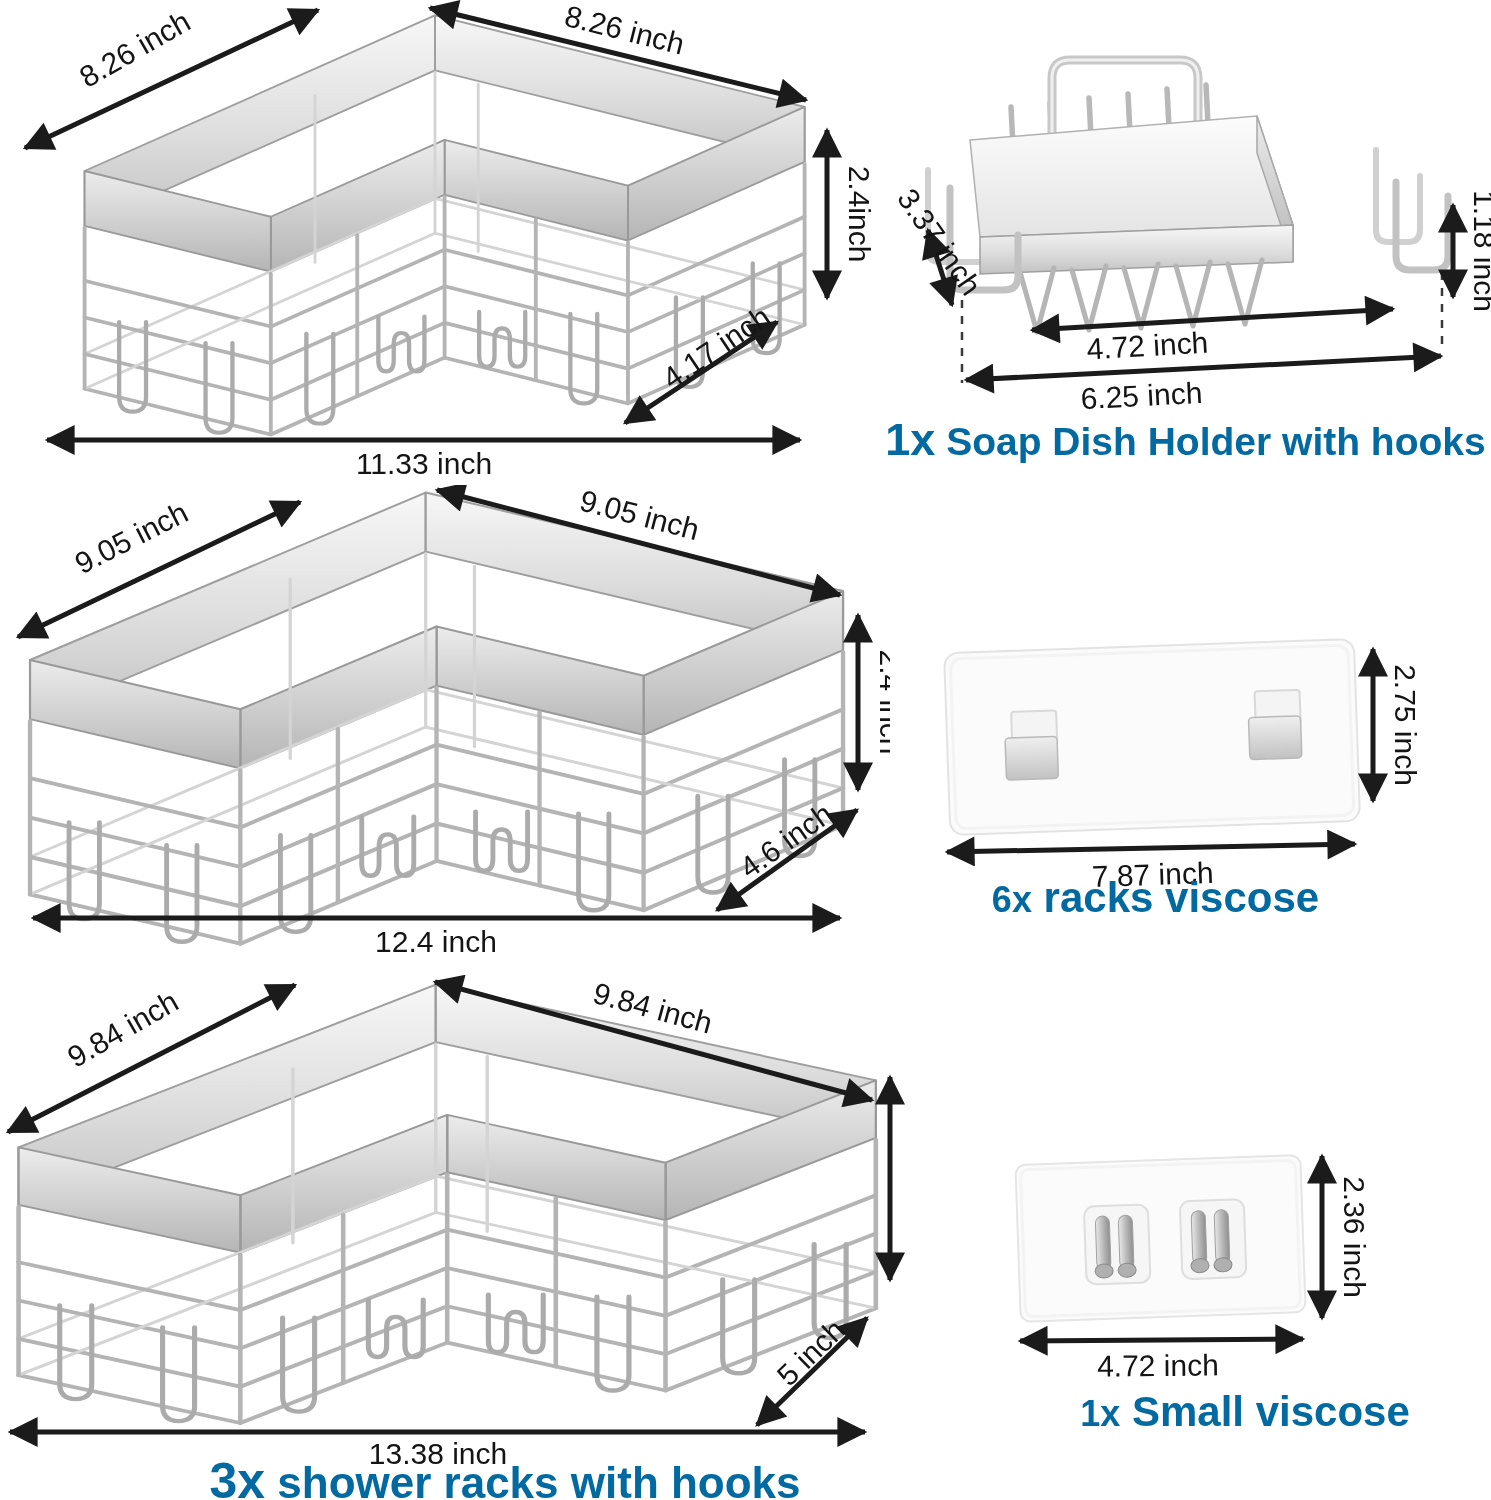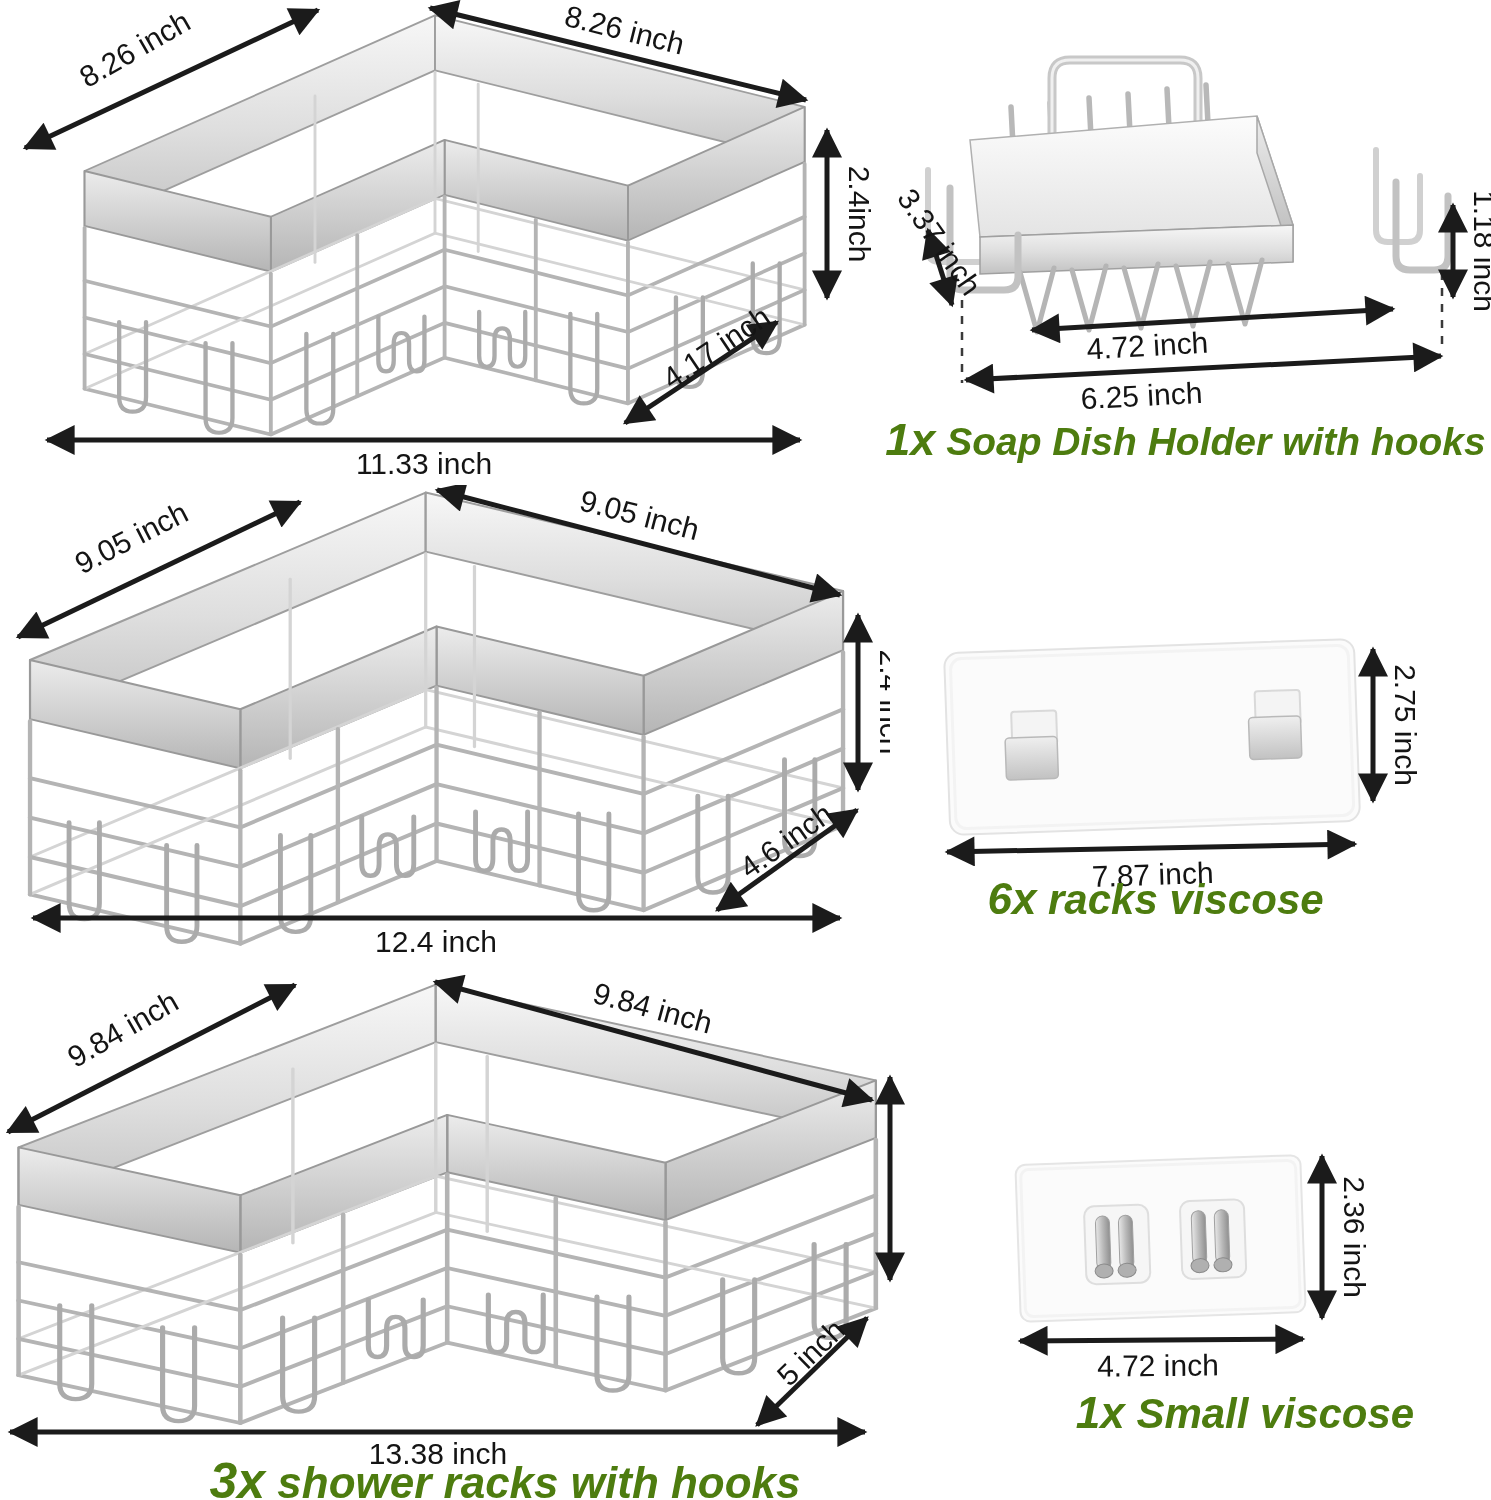--- a/index.html
+++ b/index.html
@@ -10,23 +10,23 @@
   }
   .panel{position:absolute;}
   svg text{fill:#141414;font-family:"Liberation Sans",sans-serif;font-size:30px;}
   .dim{stroke:#1b1b1b;stroke-width:5;marker-start:url(#ah);marker-end:url(#ah);}
   .dash{stroke:#3a3a3a;stroke-width:2.5;stroke-dasharray:8 8;}
   .wire{stroke:#b4b4b4;stroke-width:4;fill:none;stroke-linecap:round;stroke-linejoin:round;}
   .wireL{stroke:#d4d4d4;stroke-width:3;fill:none;stroke-linecap:round;}
   .hook{stroke:#ababab;stroke-width:4.5;fill:none;stroke-linecap:round;stroke-linejoin:round;}
   .caption{
     position:absolute;text-align:center;white-space:nowrap;
-    font-weight:700;font-size:42px;color:#4d7c0f;line-height:1.05;font-style:italic;
+    font-weight:700;font-size:42px;color:#0369a1;line-height:1.05;
   }
-  .caption .qty{font-size:44px;}
+  .caption .qty{font-size:36px;}
 </style>
 </head>
 <body>
 
 <svg width="0" height="0" style="position:absolute" aria-hidden="true">
   <defs>
     <marker id="ah" viewBox="0 0 10 10" refX="9.2" refY="5" markerWidth="7" markerHeight="6" orient="auto-start-reverse">
       <path d="M0,0 L10,5 L0,10 z" fill="#1b1b1b"></path>
     </marker>
     <linearGradient id="gA" x1="0" y1="0" x2="0" y2="1">

